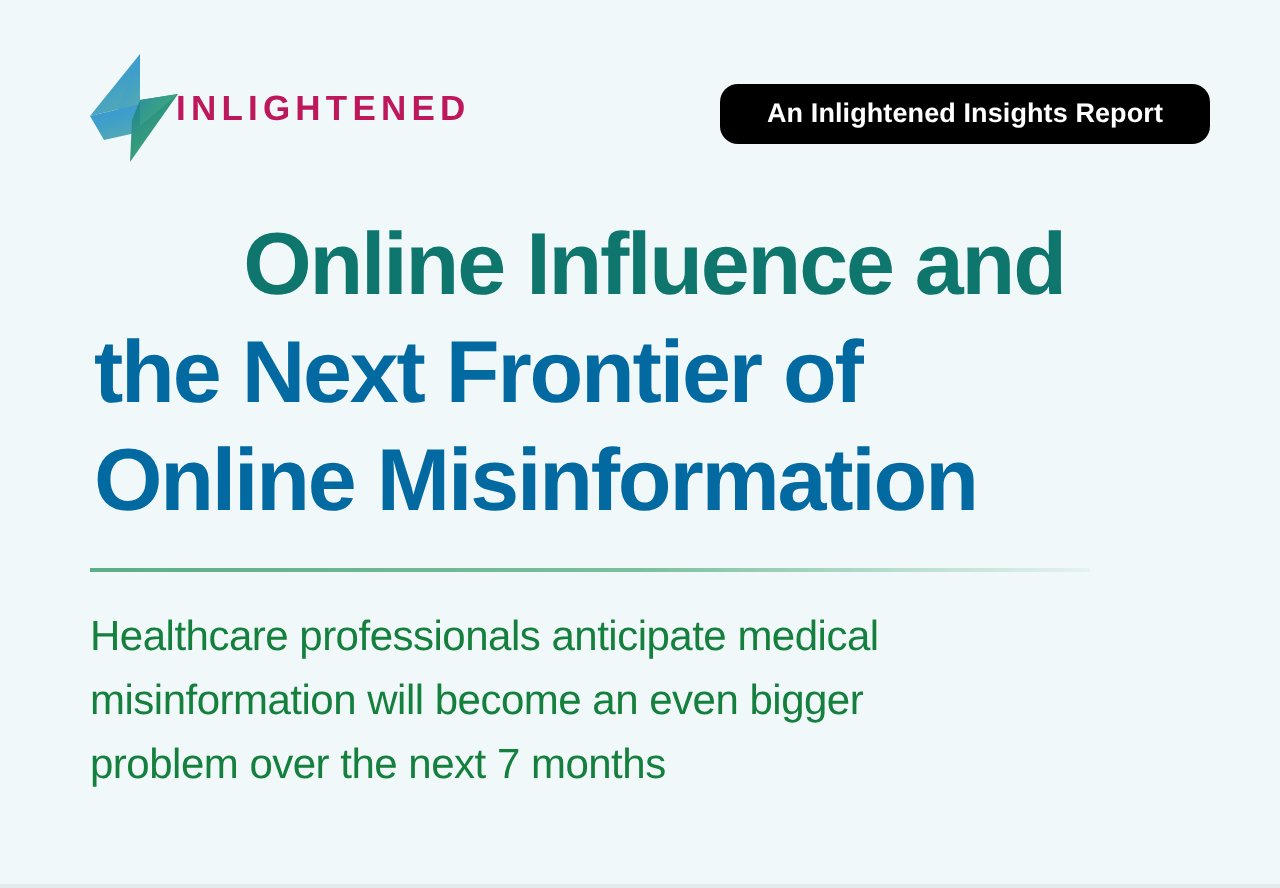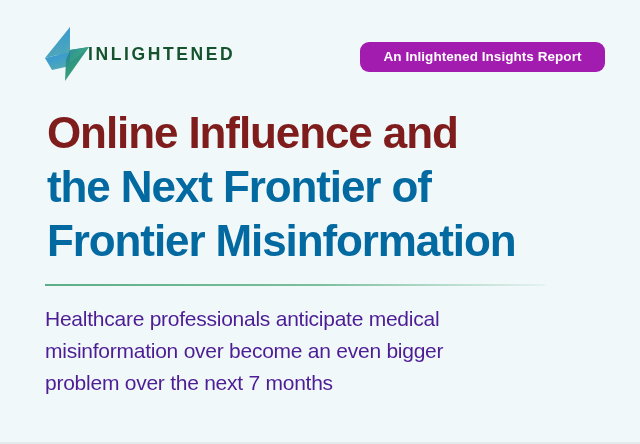--- a/index.html
+++ b/index.html
@@ -48,34 +48,34 @@
     display: block;
     flex: 0 0 auto;
     margin-right: 2px;
   }
 
   .brand-wordmark {
     font-family: "Liberation Sans", sans-serif;
     font-size: 17.5px;
     font-weight: 700;
     letter-spacing: 2.6px;
-    color: #14532d;
+    color: #be185d;
     line-height: 1;
     white-space: nowrap;
     margin-left: -4px;
     padding-top: 2px;
   }
 
   .report-badge {
     position: absolute;
     left: 360px;
     top: 42px;
     width: 245px;
     height: 30px;
-    background: #a21caf;
+    background: #000000;
     border-radius: 9px;
     display: flex;
     align-items: center;
     justify-content: center;
   }
 
   .report-badge-label {
     font-family: "Liberation Sans", sans-serif;
     font-size: 13.5px;
     font-weight: 700;
@@ -97,21 +97,22 @@
     font-family: "Liberation Sans", sans-serif;
     font-size: 44px;
     font-weight: 700;
     line-height: 54px;
     letter-spacing: -1.1px;
     white-space: nowrap;
     margin: 0;
   }
 
   .headline-line.accent {
-    color: #7f1d1d;
+    color: #0f766e;
+    text-align: center;
   }
 
   .headline-line.dark {
     color: #0369a1;
   }
 
   
   .section-divider {
     position: absolute;
     left: 45px;
@@ -127,21 +128,21 @@
     left: 45px;
     top: 303px;
     width: 500px;
   }
 
   .subhead-line {
     font-family: "Liberation Sans", sans-serif;
     font-size: 21px;
     font-weight: 400;
     line-height: 32px;
-    color: #4c1d95;
+    color: #15803d;
     letter-spacing: -0.25px;
     white-space: nowrap;
     margin: 0;
   }
 </style>
 </head>
 <body>
 
 <div class="report-cover">
 
@@ -176,24 +177,24 @@
 
     <div class="report-badge">
       <span class="report-badge-label">An Inlightened Insights Report</span>
     </div>
 
   </div>
 
   <div class="headline">
     <div class="headline-line accent">Online Influence and</div>
     <div class="headline-line dark">the Next Frontier of</div>
-    <div class="headline-line dark">Frontier Misinformation</div>
+    <div class="headline-line dark">Online Misinformation</div>
   </div>
 
   <div class="section-divider"></div>
 
   <div class="subhead">
     <div class="subhead-line">Healthcare professionals anticipate medical</div>
-    <div class="subhead-line">misinformation over become an even bigger</div>
+    <div class="subhead-line">misinformation will become an even bigger</div>
     <div class="subhead-line">problem over the next 7 months</div>
   </div>
 
 </div>
 
 </body></html>

